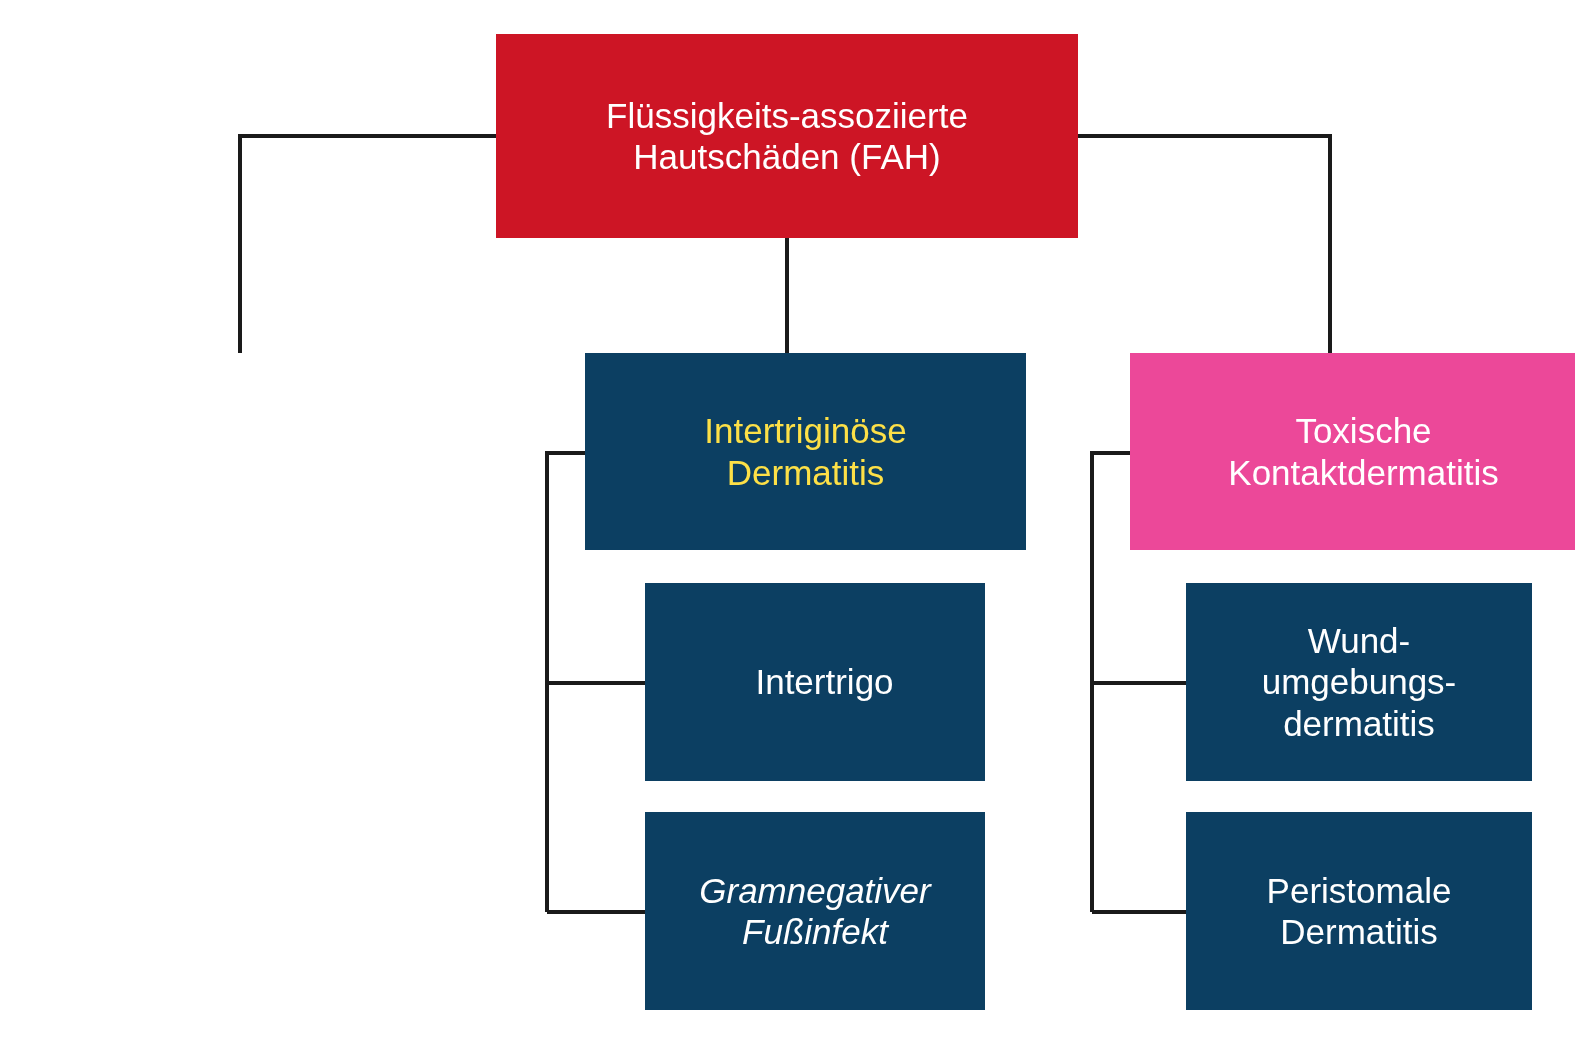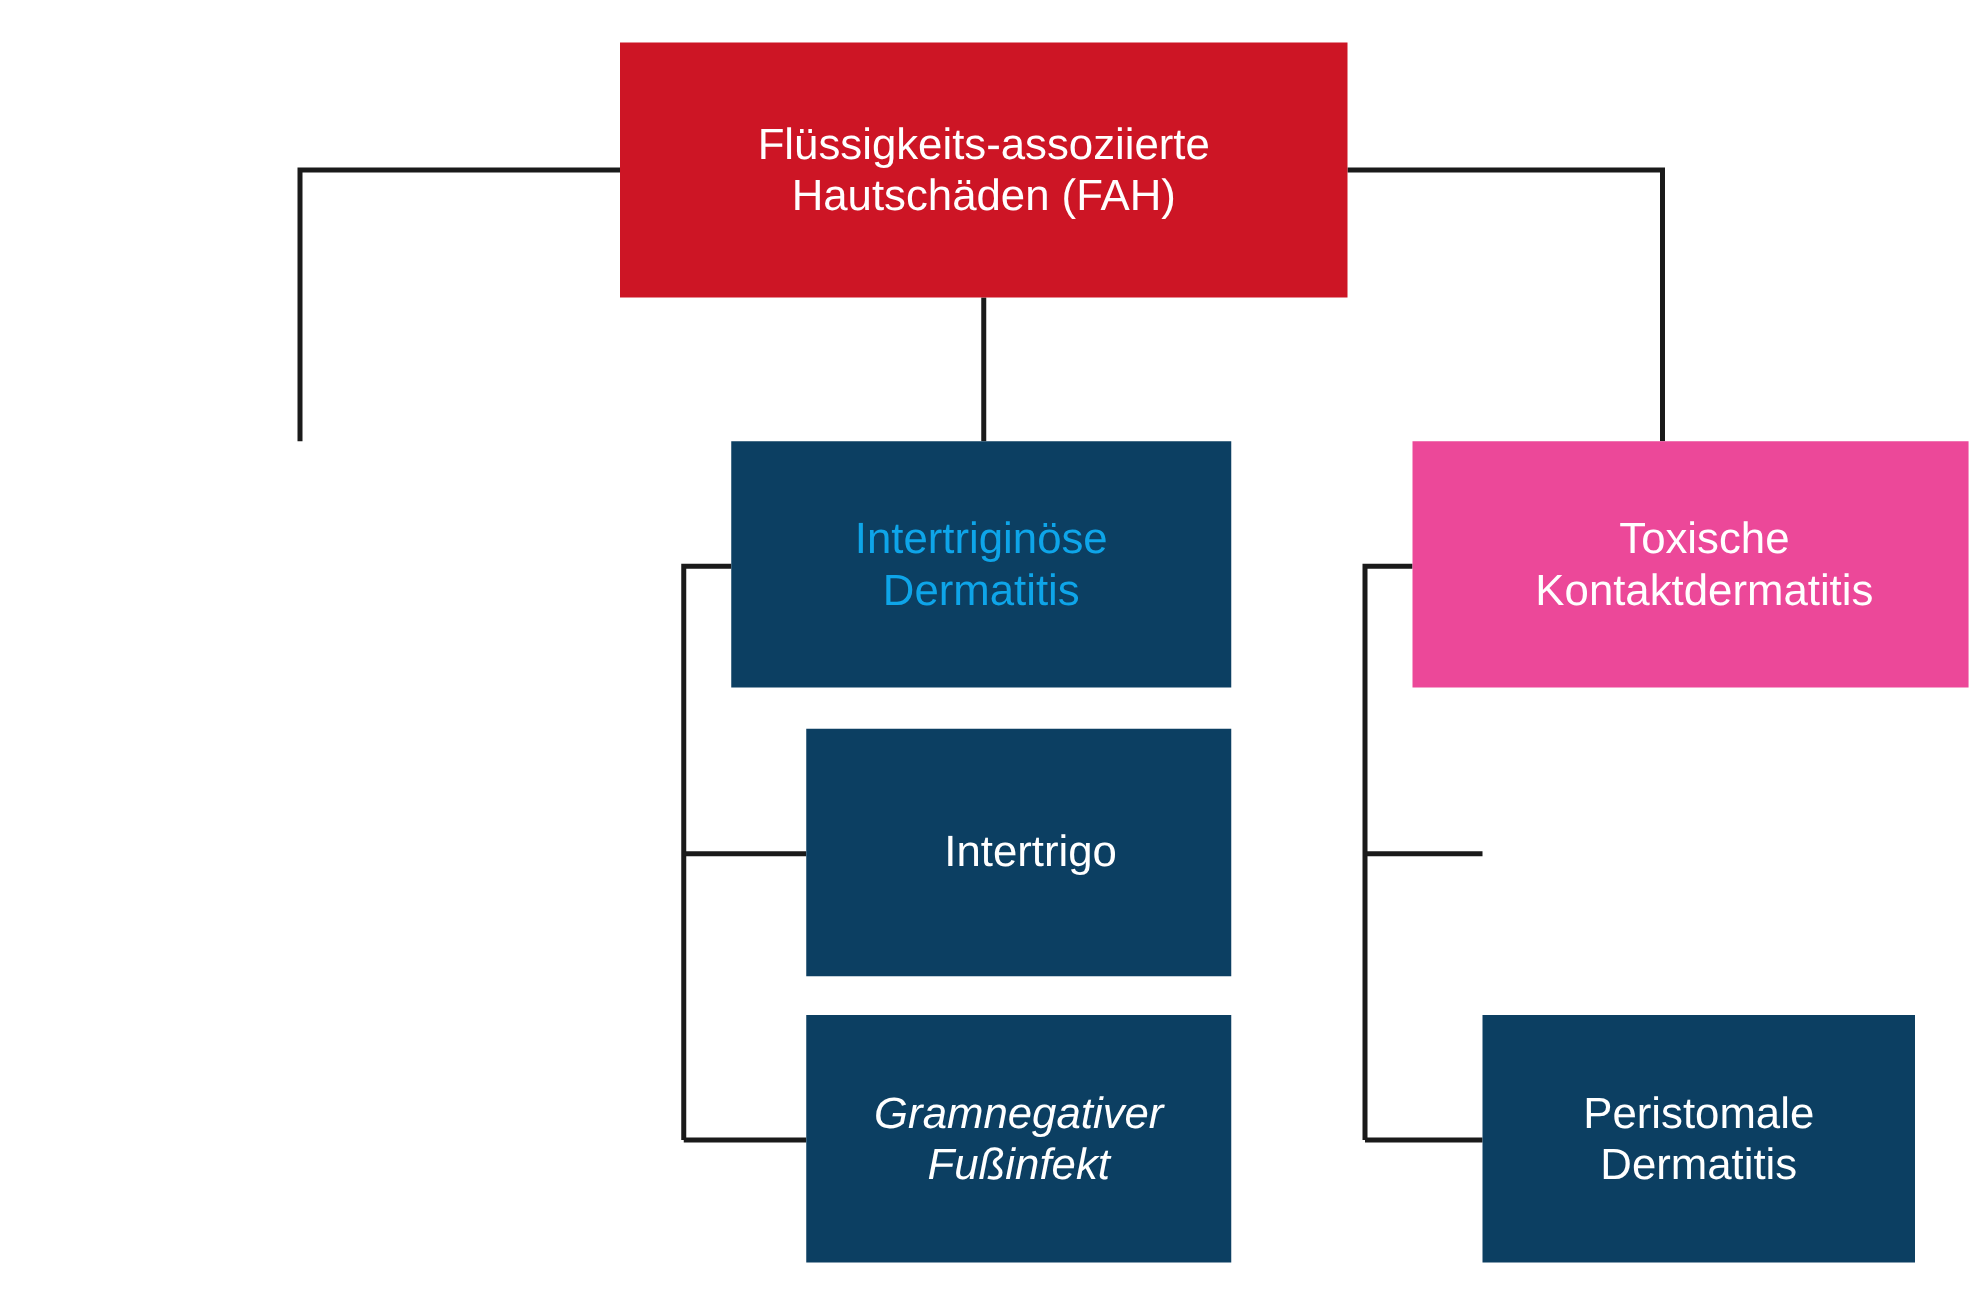--- a/index.html
+++ b/index.html
@@ -79,38 +79,43 @@
       <path d="M 1092 912 L 1186 912"></path>
     </g>
   </svg>
 
   <div class="node root" id="node-root" style="left: 496px; top: 34px; width: 582px; height: 204px; background: rgb(205, 21, 37); color: rgb(255, 255, 255);">
     <span class="label">Flüssigkeits-assoziierte
 Hautschäden (FAH)</span>
   </div>
 
 
-  <div class="node level1" id="node-intertriginoese" style="left: 585px; top: 353px; width: 400px; height: 197px; background: rgb(12, 63, 98); color: #0ea5e9;">
+  <div class="node level1" id="node-intertriginoese" style="left: 585px; top: 353px; width: 441px; height: 197px; background: rgb(12, 63, 98); color: #fde047;">
     <span class="label">Intertriginöse
 Dermatitis</span>
   </div>
 
   <div class="node level1" id="node-toxische" style="left: 1130px; top: 353px; width: 467px; height: 197px; background: #ec4899; color: rgb(255, 255, 255);">
     <span class="label">Toxische
 Kontaktdermatitis</span>
   </div>
 
   <div class="node level2" id="node-intertrigo" style="left: 645px; top: 583px; width: 340px; height: 198px; background: rgb(12, 63, 98); color: rgb(255, 255, 255); padding-left: 29px;">
     <span class="label">Intertrigo</span>
   </div>
 
   <div class="node level2" id="node-gramnegativer" style="left: 645px; top: 812px; width: 340px; height: 198px; background: rgb(12, 63, 98); color: rgb(255, 255, 255); font-style: italic;">
     <span class="label">Gramnegativer
 Fußinfekt</span>
   </div>
 
+  <div class="node level2" id="node-wundumgebungs" style="left: 1186px; top: 583px; width: 346px; height: 198px; background: rgb(12, 63, 98); color: rgb(255, 255, 255);">
+    <span class="label">Wund-
+umgebungs-
+dermatitis</span>
+  </div>
 
   <div class="node level2" id="node-peristomale" style="left: 1186px; top: 812px; width: 346px; height: 198px; background: rgb(12, 63, 98); color: rgb(255, 255, 255);">
     <span class="label">Peristomale
 Dermatitis</span>
   </div>
 
 </div>
 
 </body></html>

